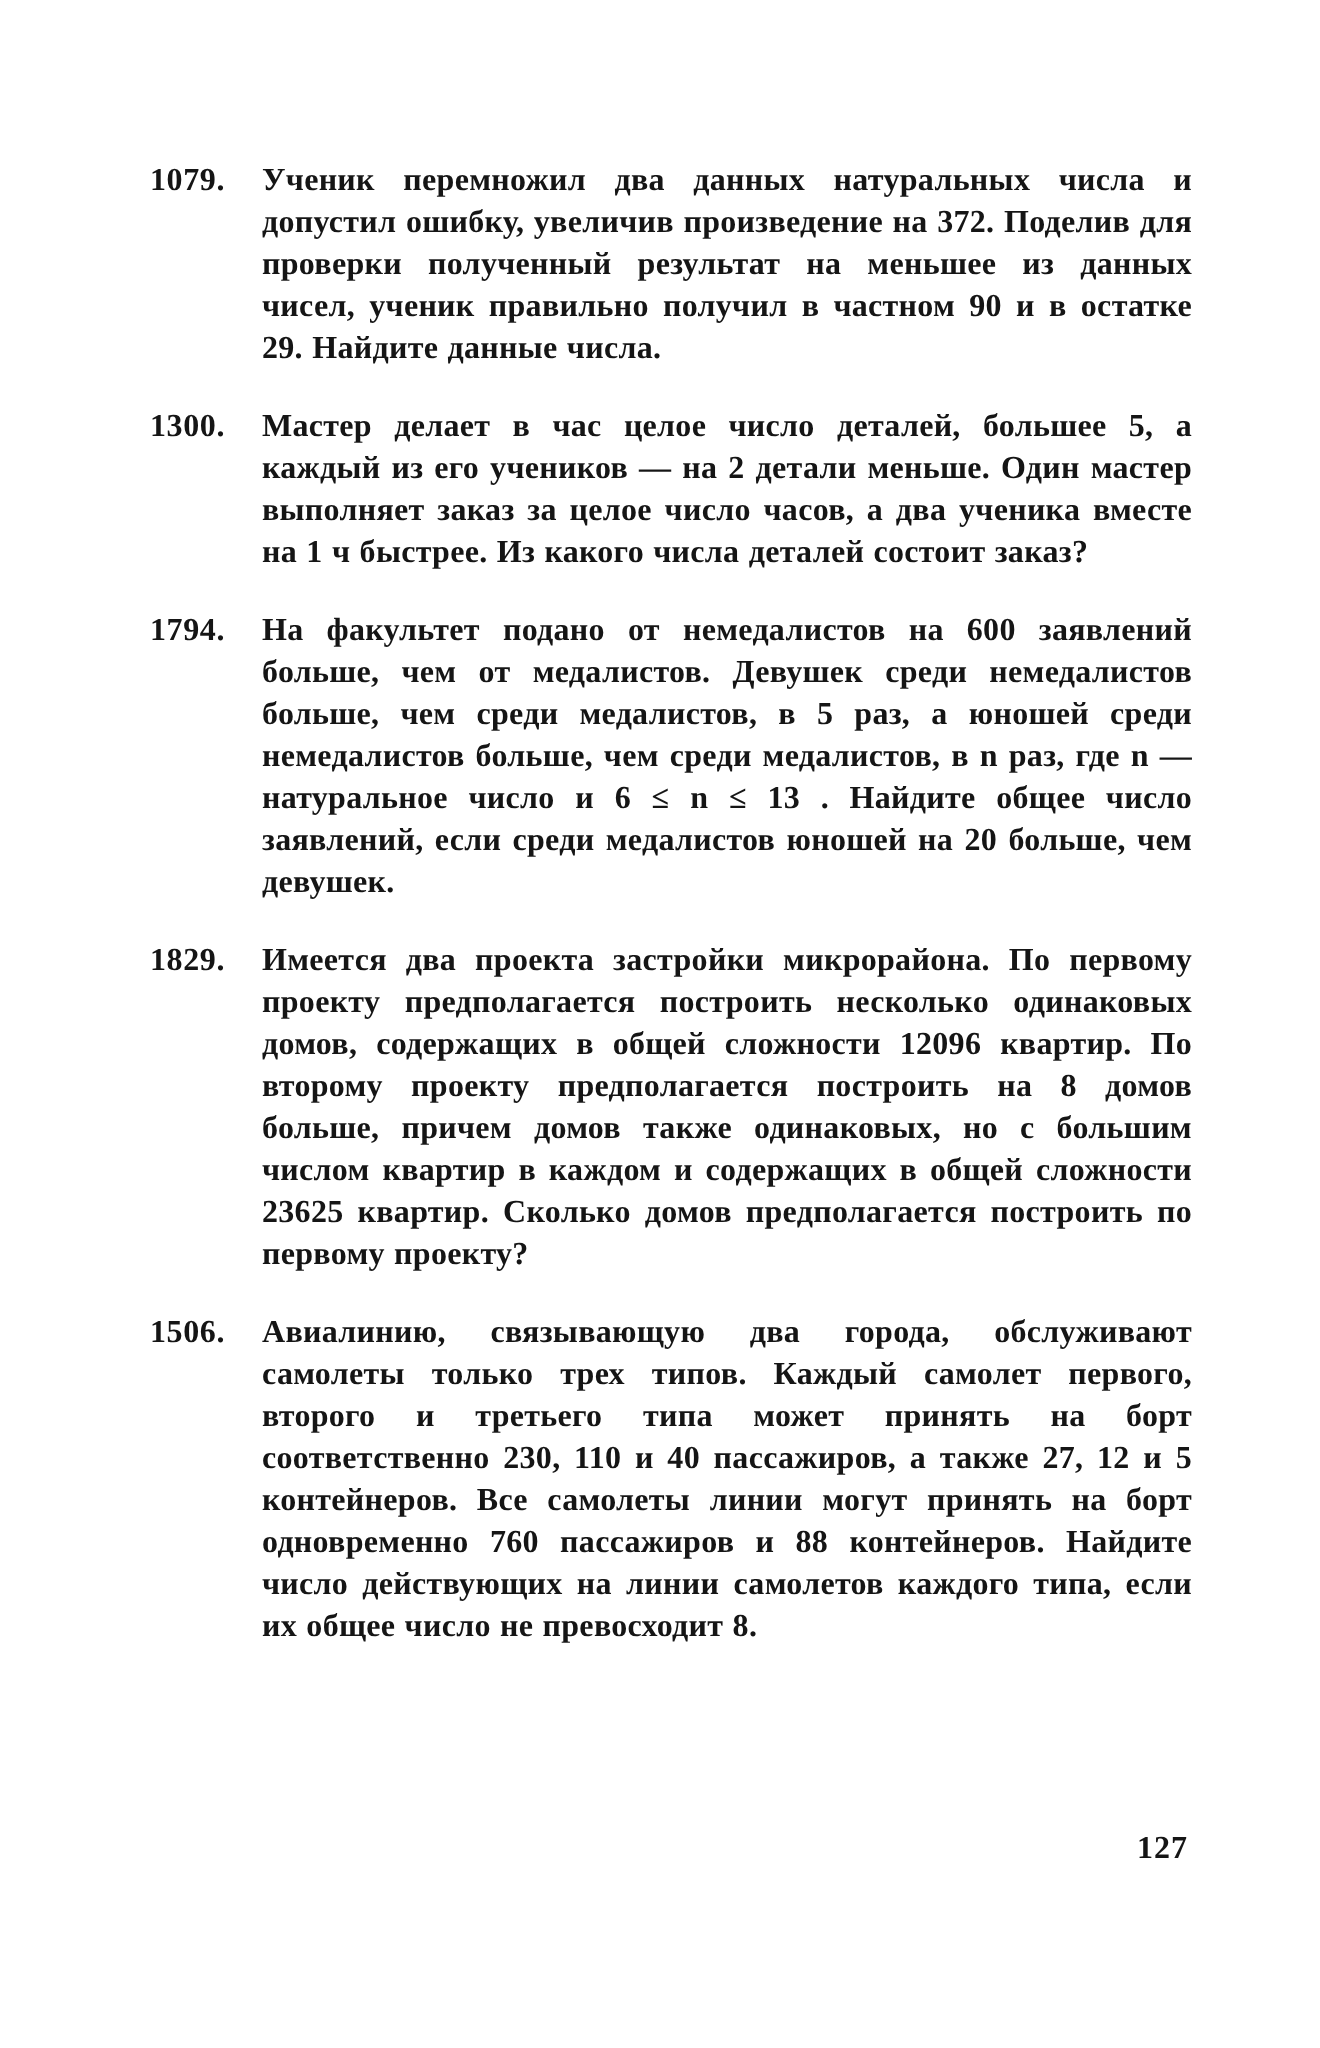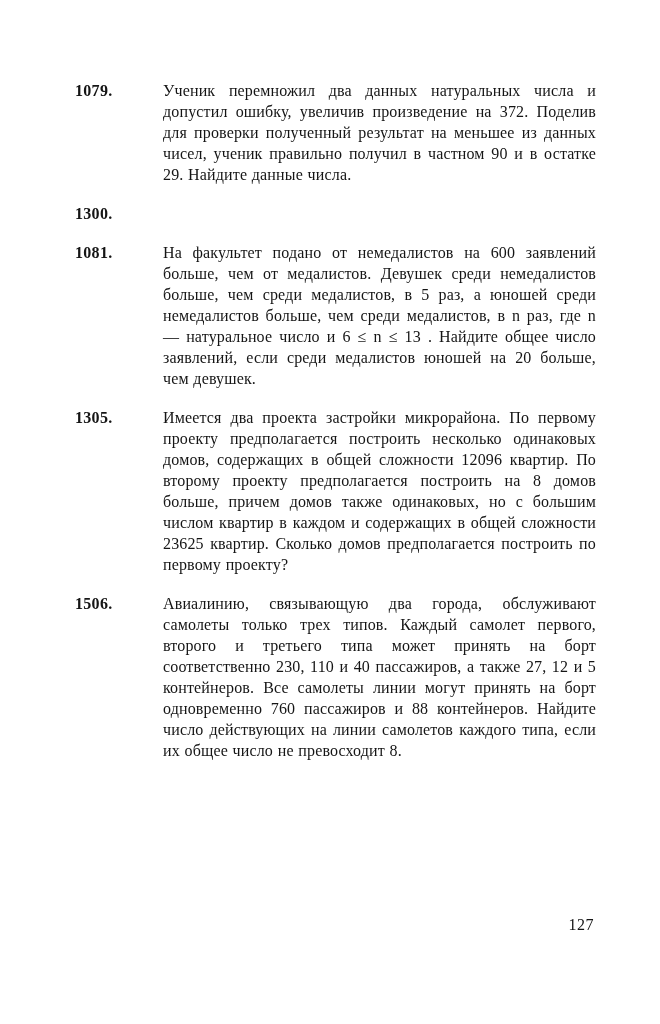--- a/index.html
+++ b/index.html
@@ -22,69 +22,70 @@
     top: 80px;
     left: 75px;
     right: 64px;
   }
   .problem {
     display: flex;
     align-items: flex-start;
     margin-bottom: 18px;
     font-size: 16px;
     line-height: 21px;
+    justify-content: center;
   }
   .problem-number {
     flex: 0 0 47px;
     font-weight: bold;
     text-align: left;
     letter-spacing: 0.3px;
     white-space: nowrap;
   }
   .problem-gap {
     flex: 0 0 9px;
   }
   .problem-text {
     flex: 1 1 auto;
     text-align: justify;
-    font-weight: 400;
+    font-weight: 700;
     letter-spacing: 0.15px;
     word-spacing: 0.5px;
-    margin-left: 32px;
   }
   .page-number {
     position: absolute;
     top: 916px;
     right: 66px;
     font-size: 16px;
-    font-weight: 400;
+    font-weight: 700;
     letter-spacing: 0.5px;
   }
 </style>
 </head>
 <body>
 
 <div class="scan-page">
   <div class="problem-list" id="problem-list">
       <div class="problem">
         <span class="problem-number">1079.</span>
         <span class="problem-gap"></span>
         <span class="problem-text">Ученик перемножил два данных натуральных числа и допустил ошибку, увеличив произведение на 372. Поделив для проверки полученный результат на меньшее из данных чисел, ученик правильно получил в частном 90 и в остатке 29. Найдите данные числа.</span>
       </div>
       <div class="problem">
         <span class="problem-number">1300.</span>
         <span class="problem-gap"></span>
+        <span class="problem-text">Мастер делает в час целое число деталей, большее 5, а каждый из его учеников — на 2 детали меньше. Один мастер выполняет заказ за целое число часов, а два ученика вместе на 1 ч быстрее. Из какого числа деталей состоит заказ?</span>
       </div>
       <div class="problem">
-        <span class="problem-number">1081.</span>
+        <span class="problem-number">1794.</span>
         <span class="problem-gap"></span>
         <span class="problem-text">На факультет подано от немедалистов на 600 заявлений больше, чем от медалистов. Девушек среди немедалистов больше, чем среди медалистов, в 5 раз, а юношей среди немедалистов больше, чем среди медалистов, в n раз, где n — натуральное число и 6 ≤ n ≤ 13 . Найдите общее число заявлений, если среди медалистов юношей на 20 больше, чем девушек.</span>
       </div>
       <div class="problem">
-        <span class="problem-number">1305.</span>
+        <span class="problem-number">1829.</span>
         <span class="problem-gap"></span>
         <span class="problem-text">Имеется два проекта застройки микрорайона. По первому проекту предполагается построить несколько одинаковых домов, содержащих в общей сложности 12096 квартир. По второму проекту предполагается построить на 8 домов больше, причем домов также одинаковых, но с большим числом квартир в каждом и содержащих в общей сложности 23625 квартир. Сколько домов предполагается построить по первому проекту?</span>
       </div>
       <div class="problem">
         <span class="problem-number">1506.</span>
         <span class="problem-gap"></span>
         <span class="problem-text">Авиалинию, связывающую два города, обслуживают самолеты только трех типов. Каждый самолет первого, второго и третьего типа может принять на борт соответственно 230, 110 и 40 пассажиров, а также 27, 12 и 5 контейнеров. Все самолеты линии могут принять на борт одновременно 760 пассажиров и 88 контейнеров. Найдите число действующих на линии самолетов каждого типа, если их общее число не превосходит 8.</span>
       </div>
     </div>
   <div class="page-number">127</div>

